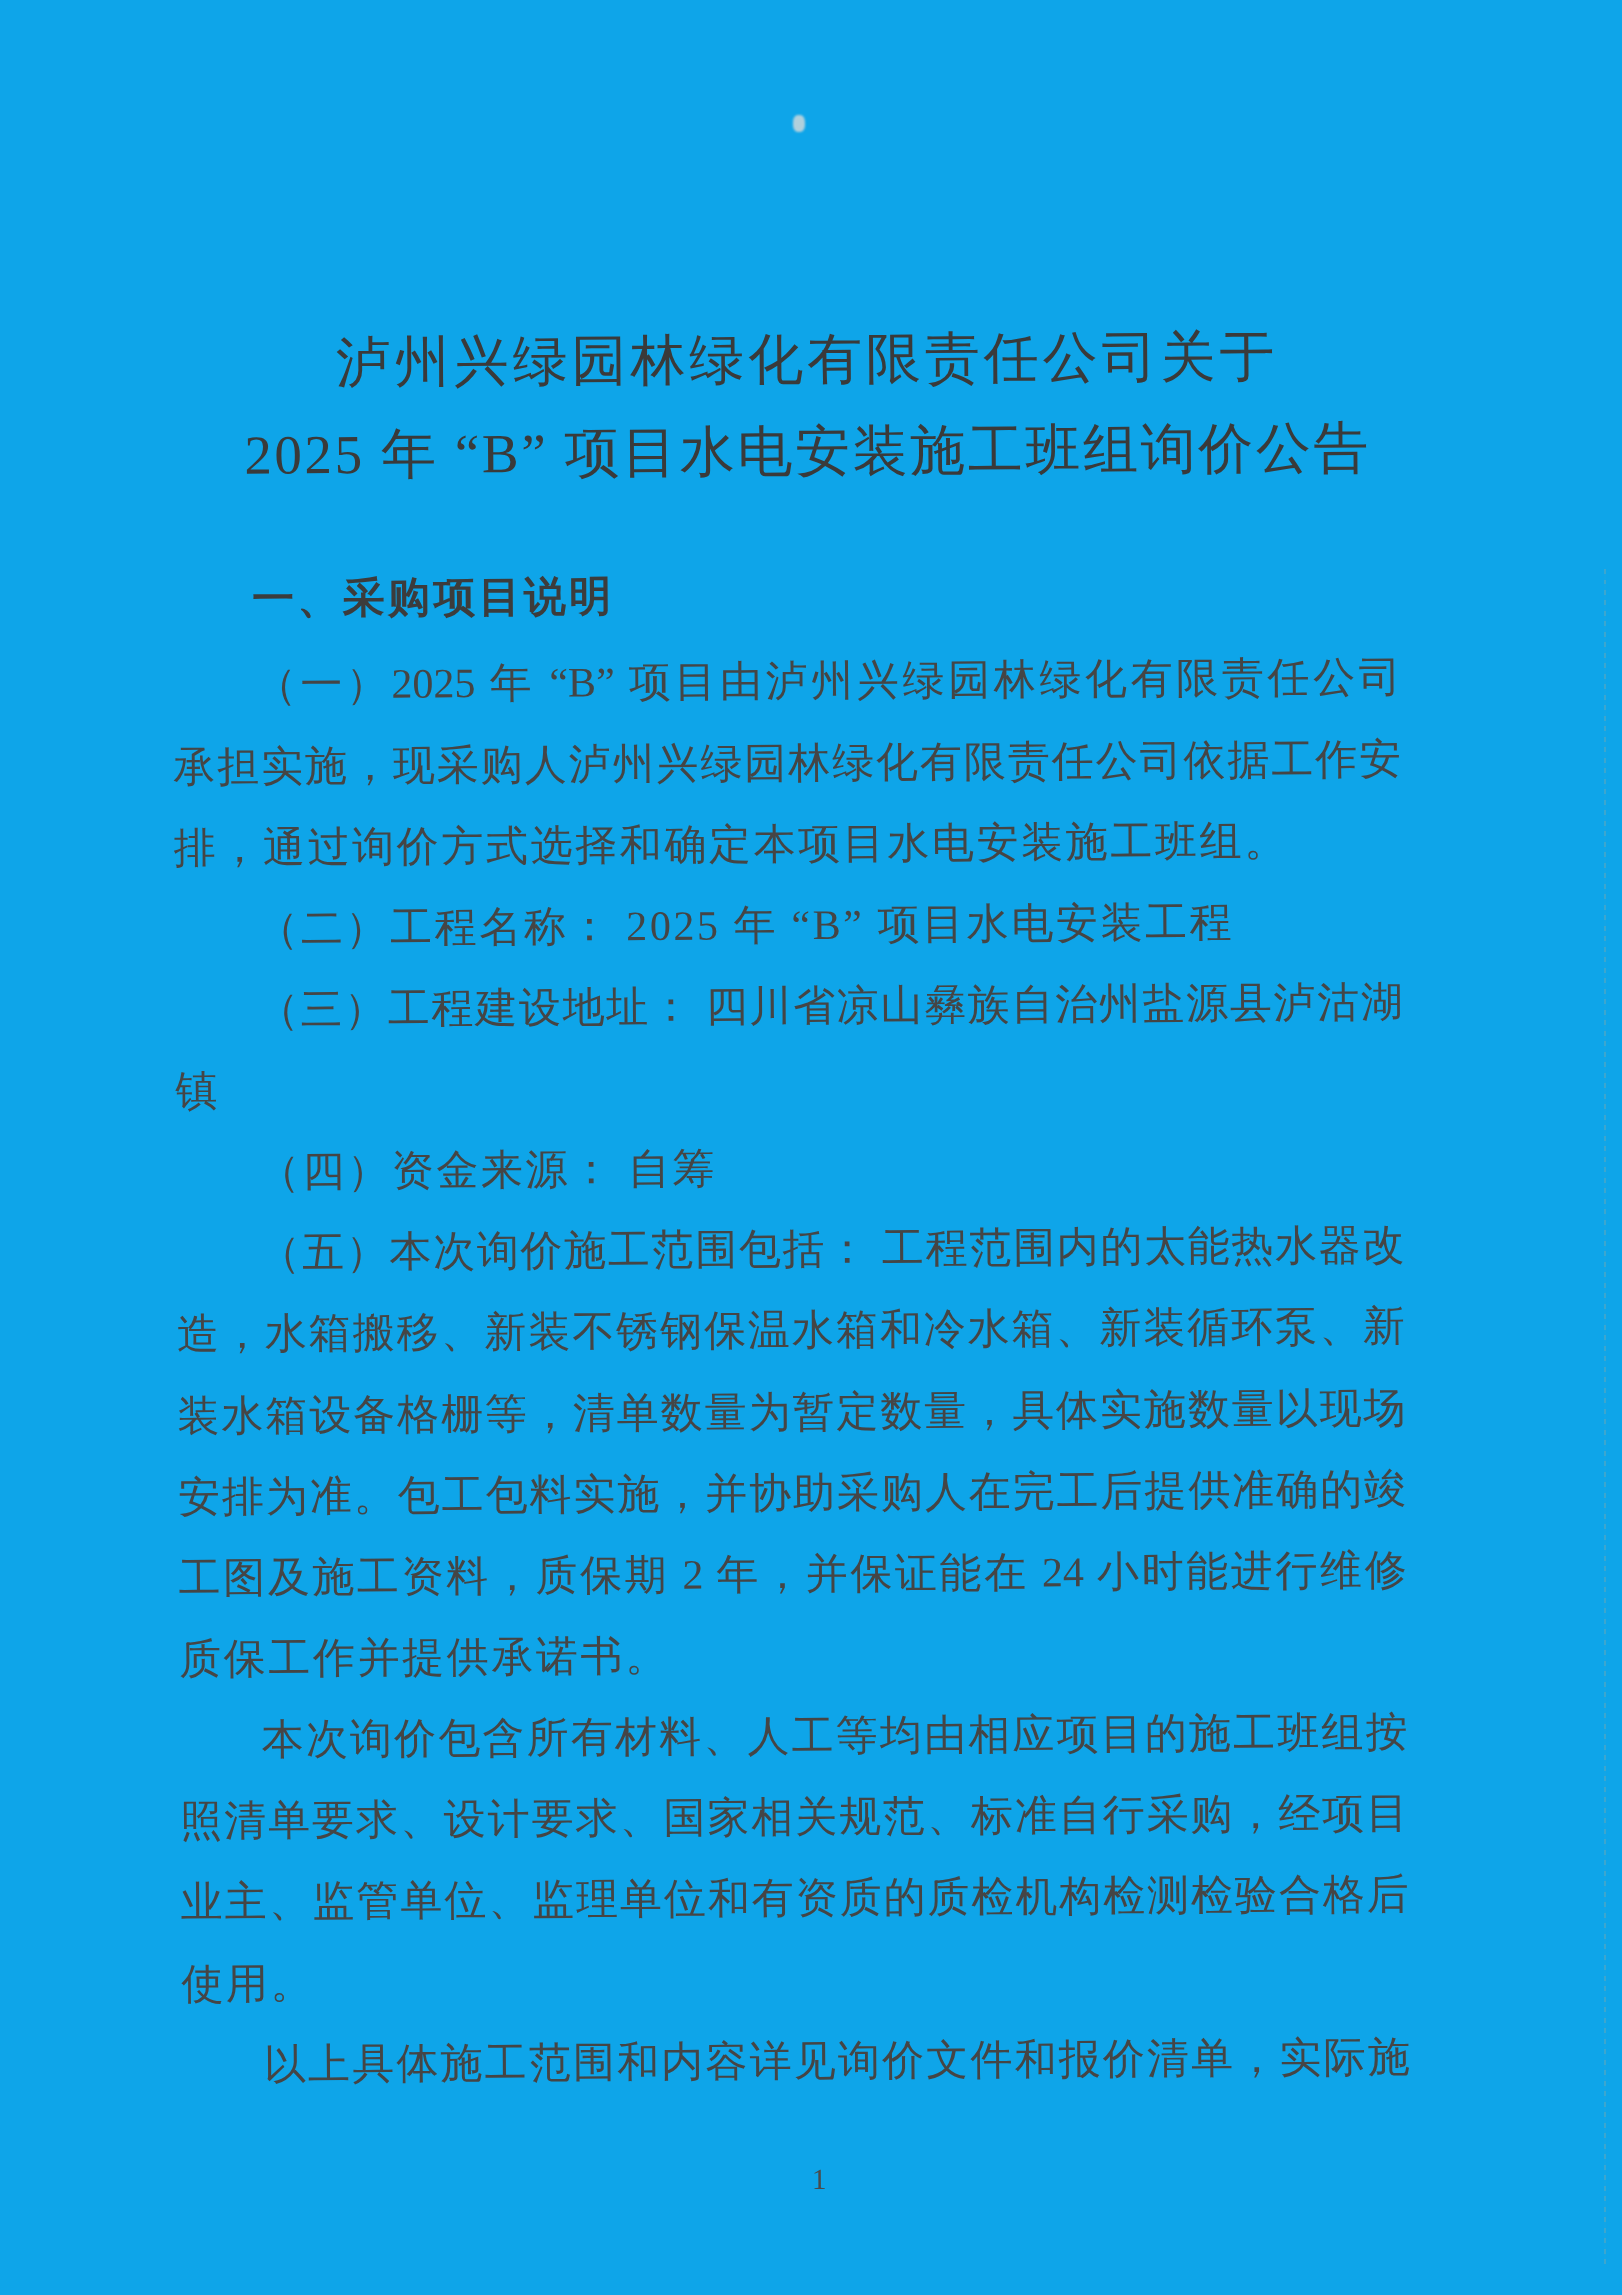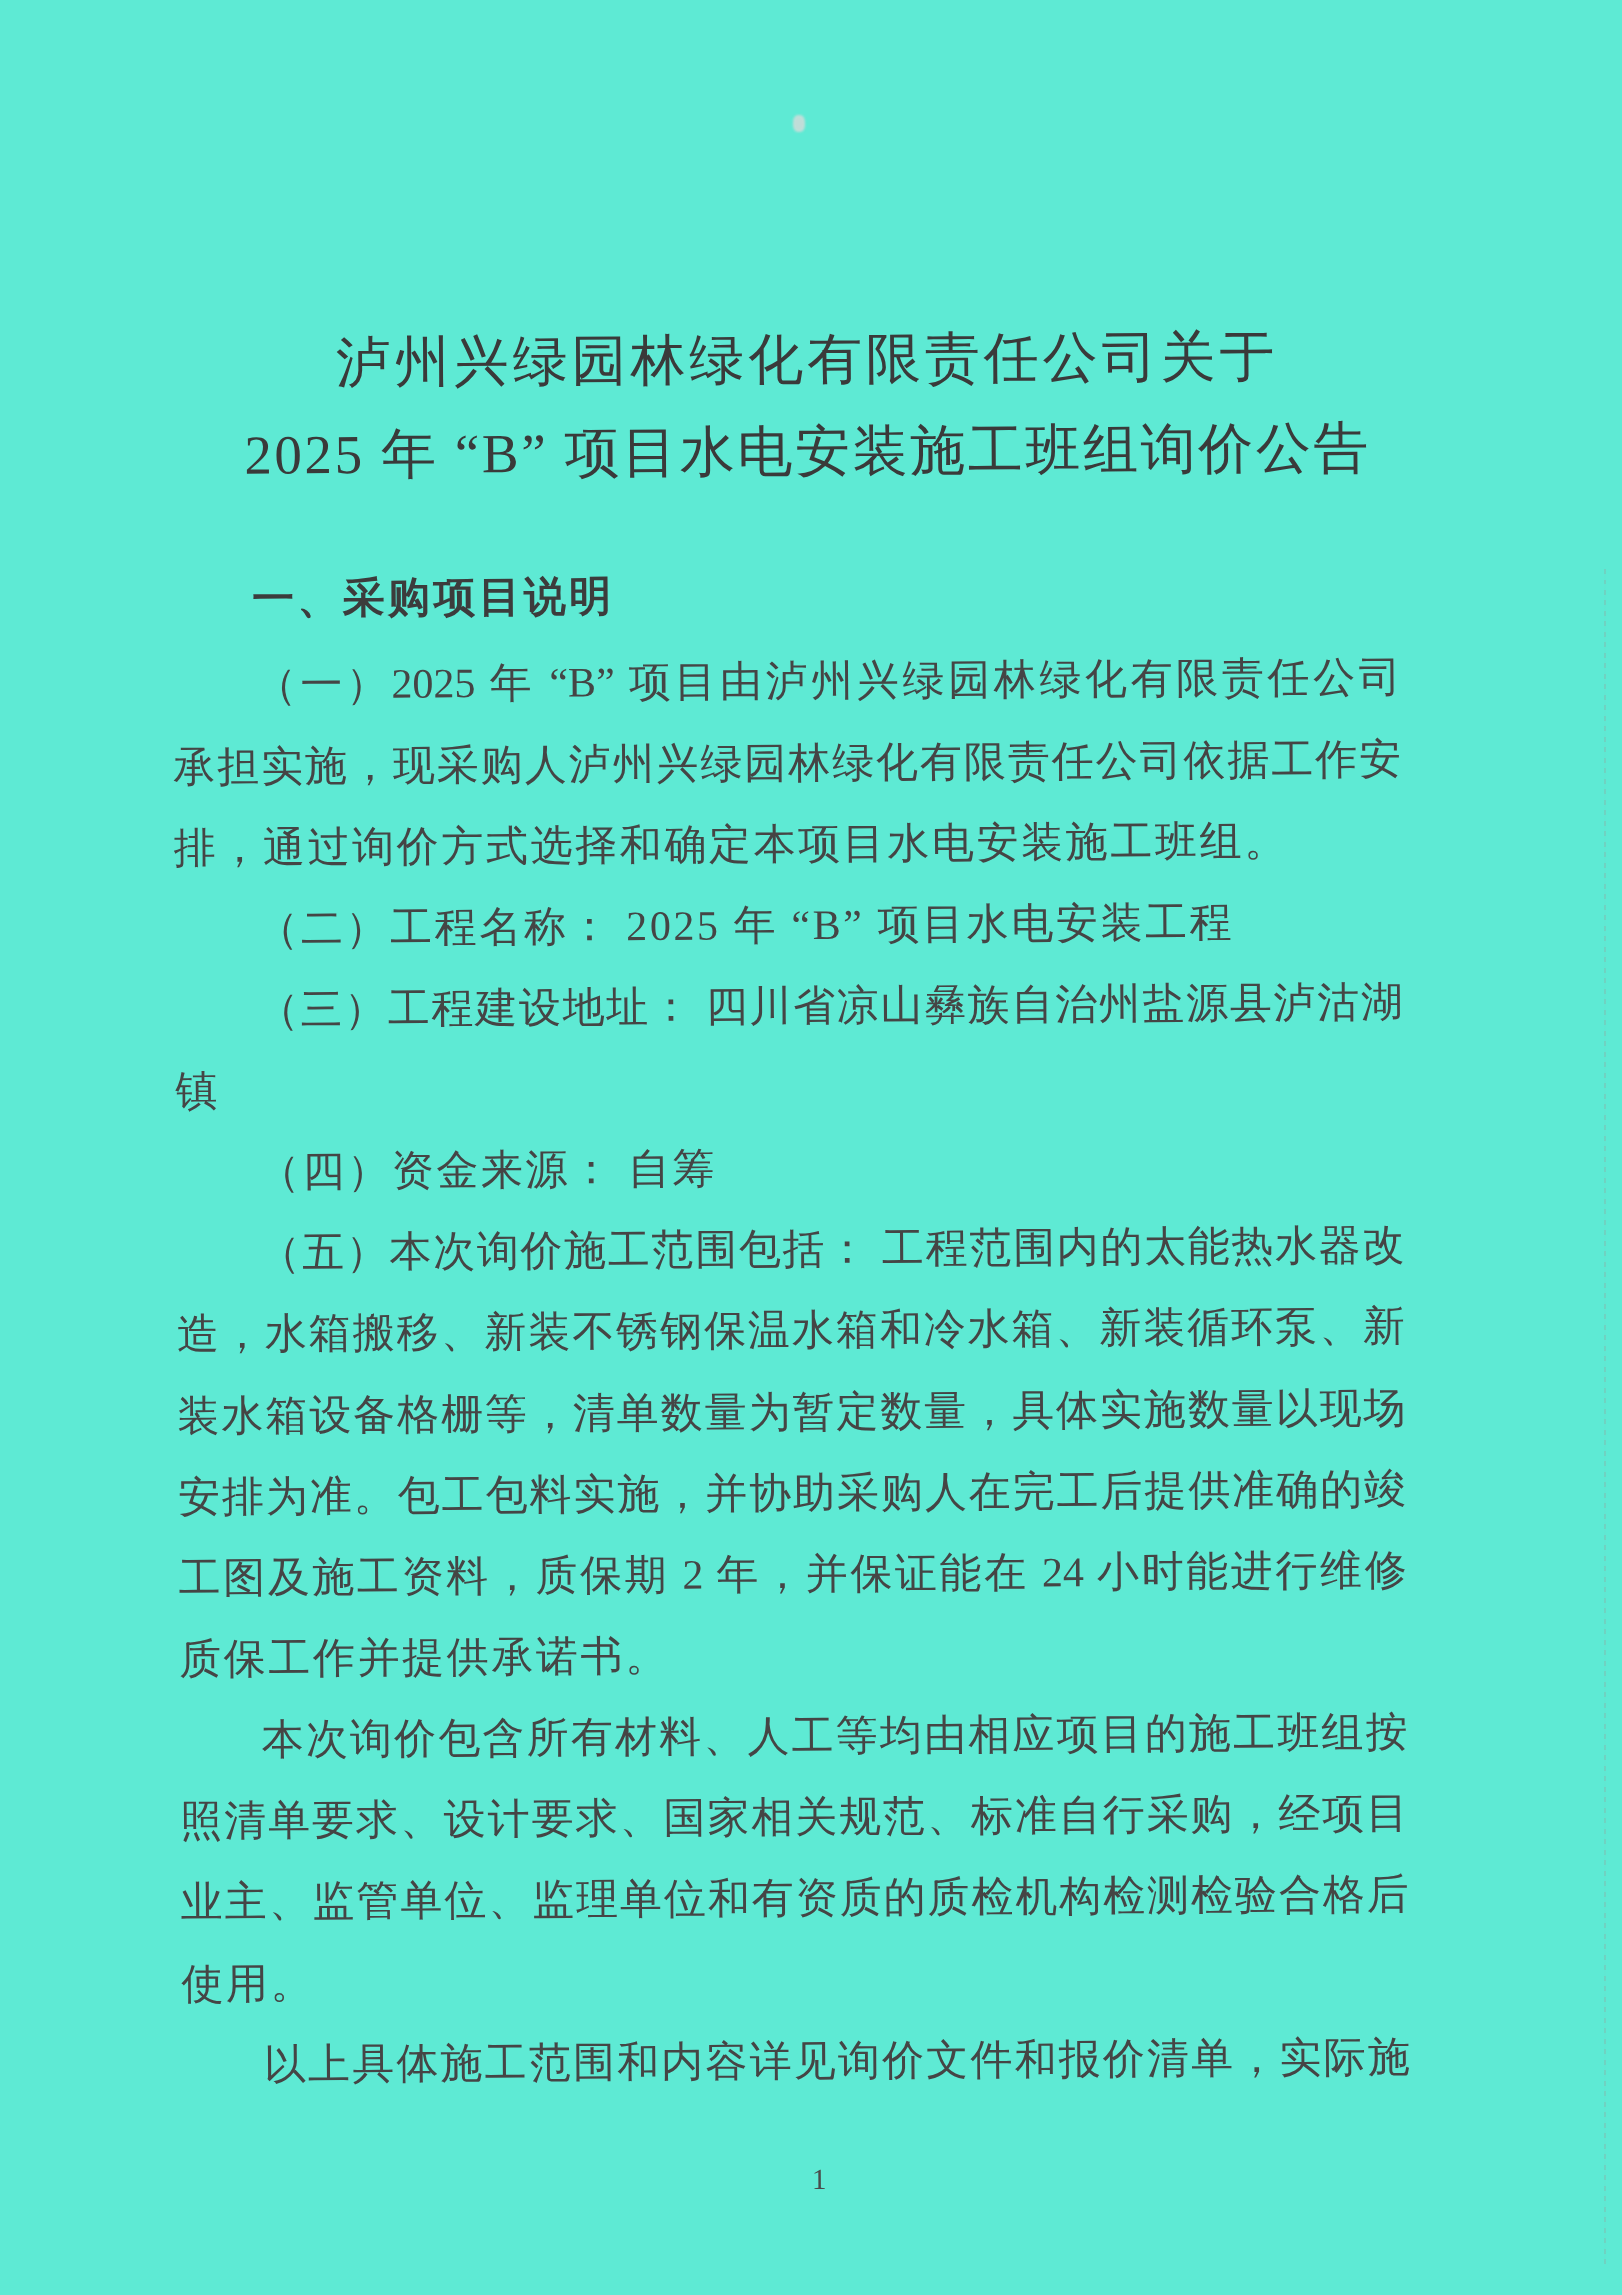--- a/index.html
+++ b/index.html
@@ -7,21 +7,21 @@
     padding: 0;
     width: 1623px;
     height: 2295px;
     background: #ffffff;
     overflow: hidden;
   }
   .sheet {
     position: relative;
     width: 1623px;
     height: 2295px;
-    background: #5eead4;
+    background: #0ea5e9;
     font-family: "Liberation Serif", "DejaVu Serif", serif;
     color: #3f3f3f;
   }
   
   .sheet-inner {
     position: absolute;
     left: 0; top: 0;
     width: 1623px;
     height: 2295px;
     transform: rotate(-0.38deg);

